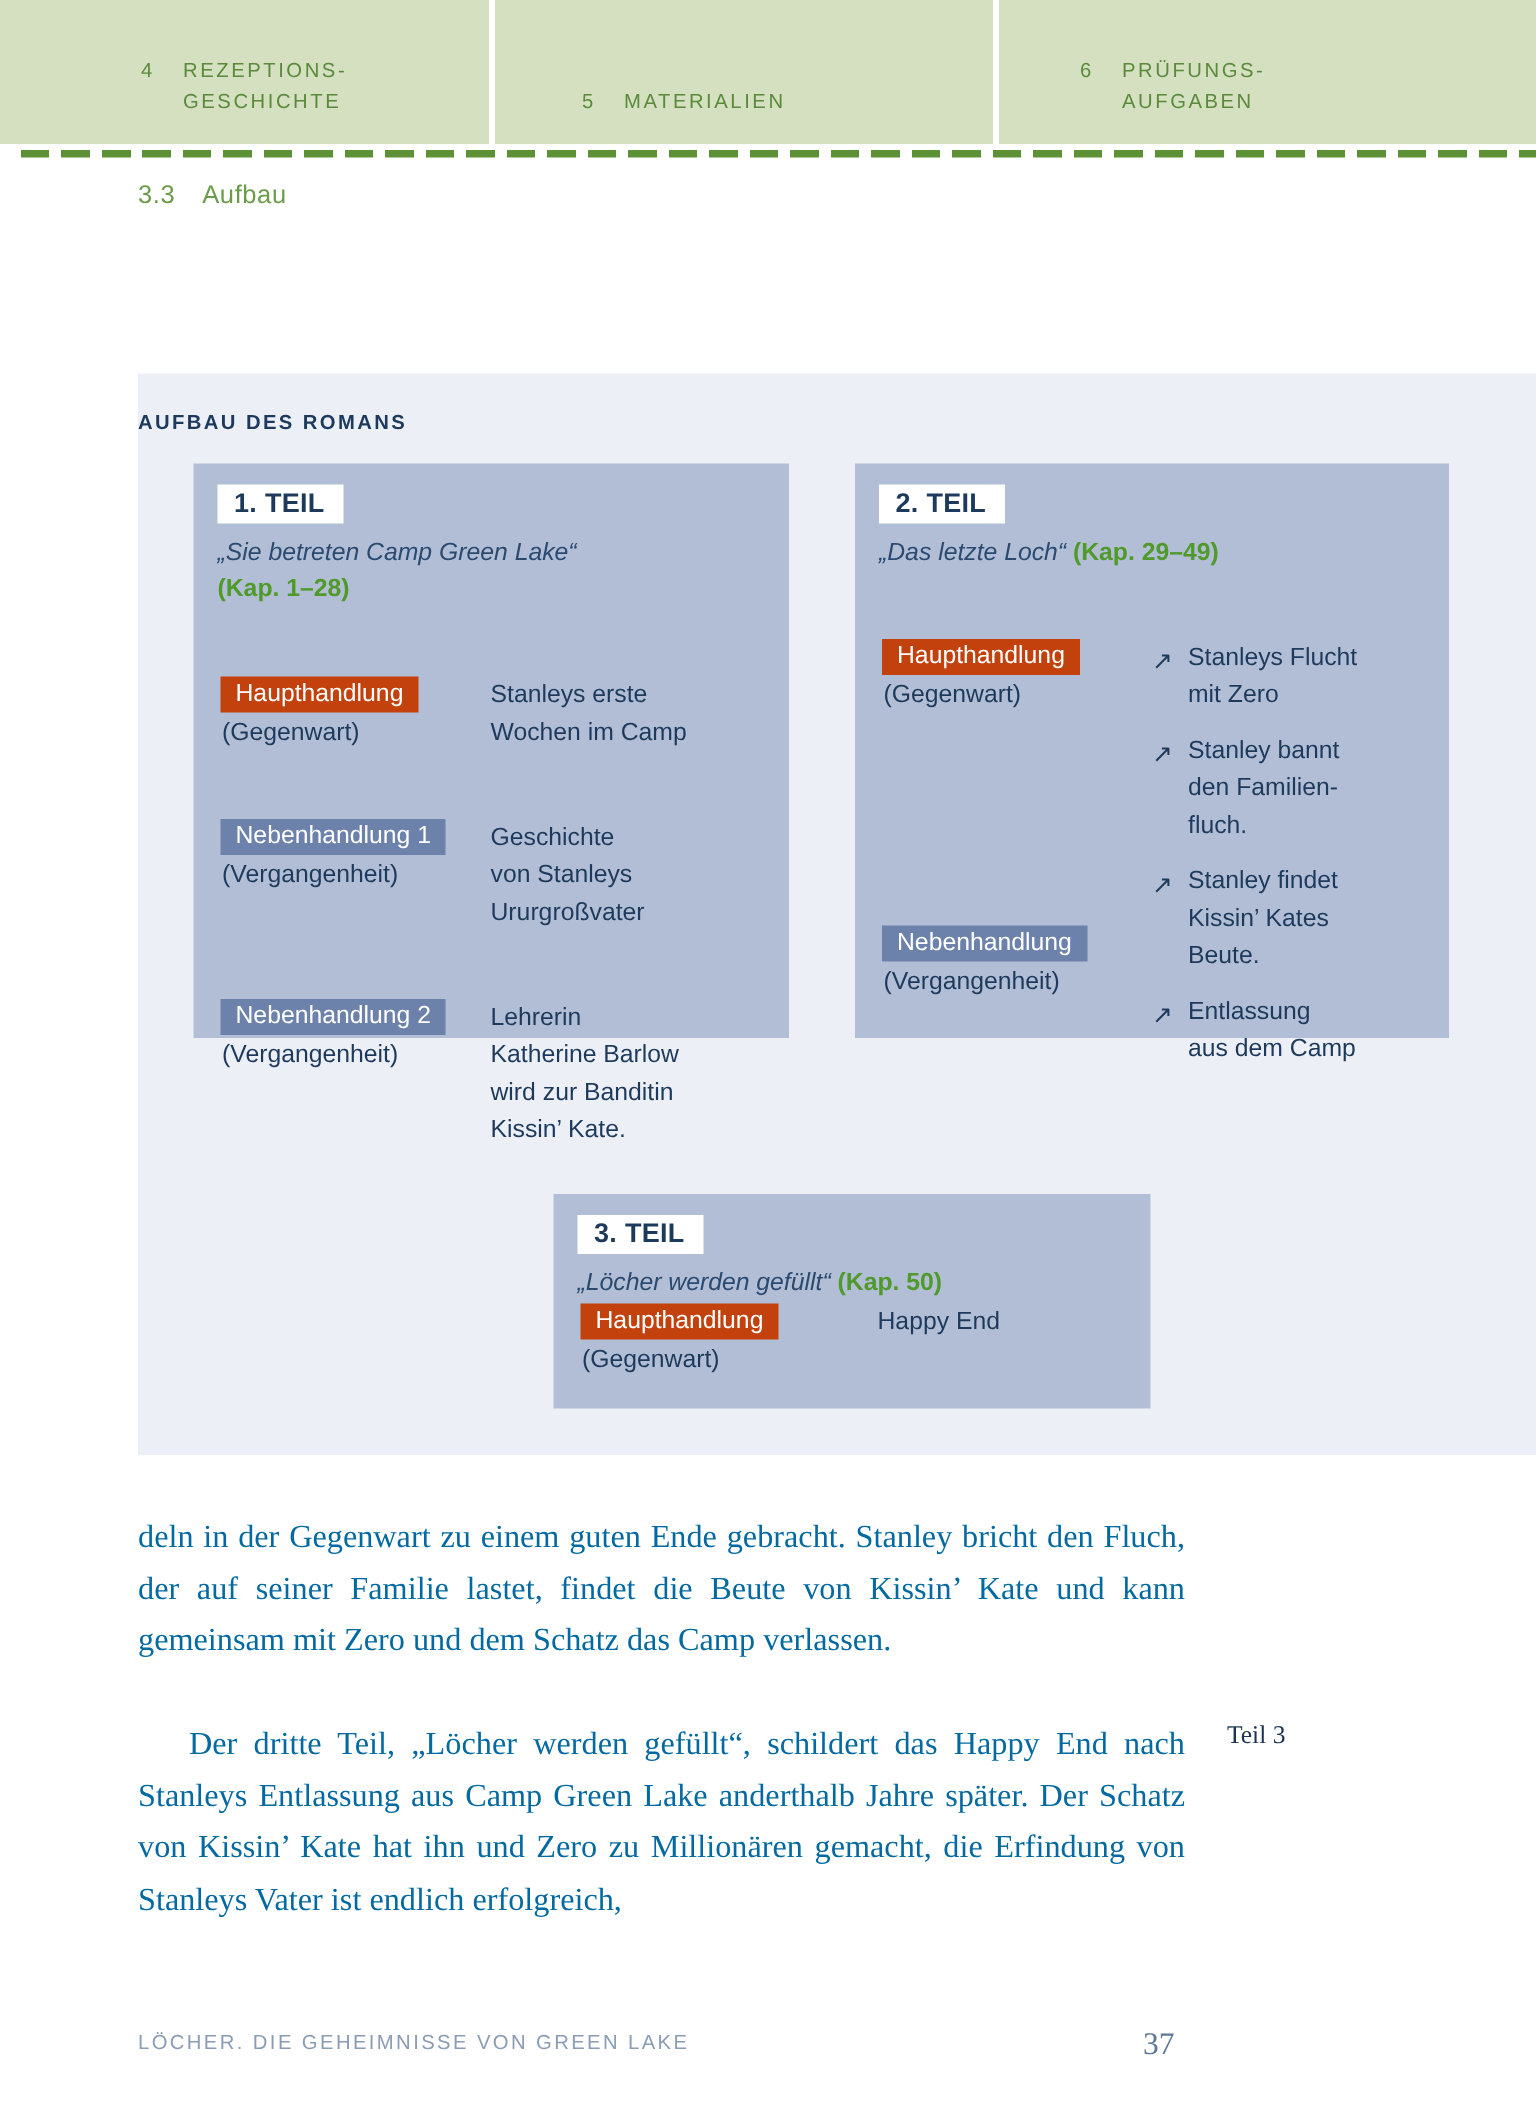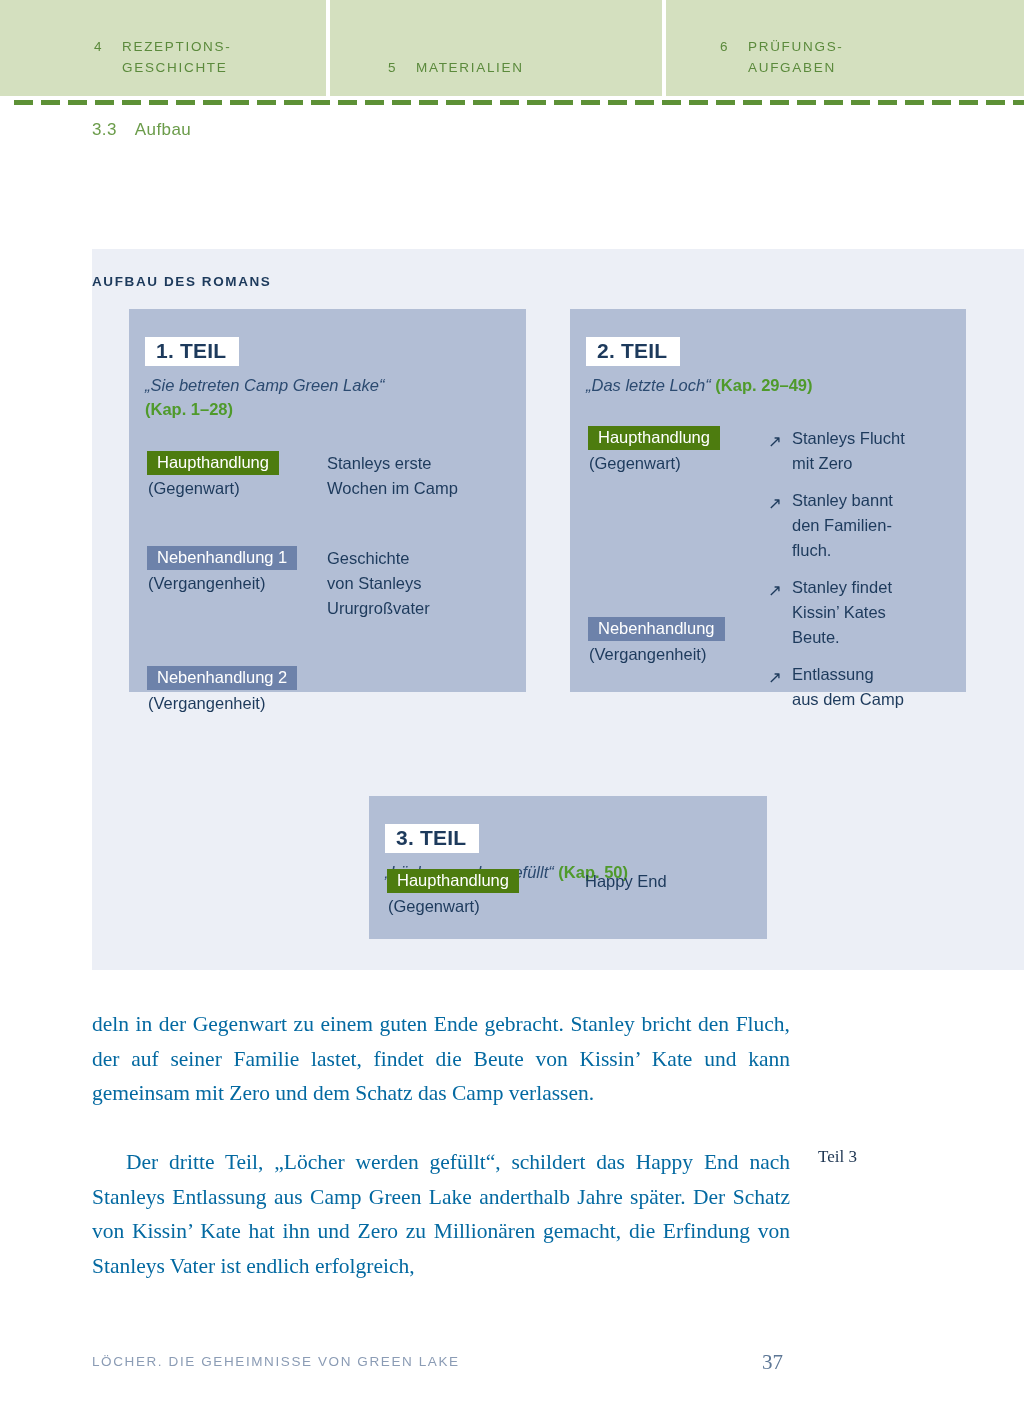--- a/index.html
+++ b/index.html
@@ -99,25 +99,24 @@
     box-sizing: border-box;
   }
   .box-1 { top: 60px; left: 37px;  width: 397px; height: 383px; }
   .box-2 { top: 60px; left: 478px; width: 396px; height: 383px; }
   .box-3 { top: 547px; left: 277px; width: 398px; height: 143px; }
 
   .teil-tag {
     display: inline-block;
     background: #ffffff;
     color: #1d3a5c;
-    font-size: 21px;
+    font-size: 18px;
     font-weight: bold;
     padding: 2px 13px 3px 11px;
     letter-spacing: 0.2px;
-    margin-top: 14px;
   }
   .teil-sub {
     font-size: 16.5px;
     color: #2b4a70;
     font-style: italic;
     margin-top: 7px;
     line-height: 24px;
   }
   .kap {
     color: #4f9a2b;
@@ -133,21 +132,21 @@
     position: absolute;
   }
   .label-col { width: 180px; flex: 0 0 180px; }
   .badge {
     display: inline-block;
     color: #ffffff;
     font-size: 16.5px;
     padding: 2px 10px 3px 10px;
     white-space: nowrap;
   }
-  .badge-green { background: #4d7c0f; text-align: center; }
+  .badge-green { background: #c2410c; text-align: center; }
   .badge-slate { background: #6d82aa; }
   .sub-paren {
     font-size: 16.5px;
     color: #1d3a5c;
     margin-top: 4px;
     padding-left: 1px;
   }
   .content-col {
     font-size: 16.5px;
     color: #1d3a5c;
@@ -271,20 +270,24 @@
       <div class="content-col" style="white-space:pre-line;">Geschichte
 von Stanleys
 Ururgroßvater</div>
     </div>
 
     <div class="row" style="top:357px; left:18px;">
       <div class="label-col">
         <span class="badge badge-slate">Nebenhandlung 2</span>
         <div class="sub-paren">(Vergangenheit)</div>
       </div>
+      <div class="content-col" style="white-space:pre-line;">Lehrerin
+Katherine Barlow
+wird zur Banditin
+Kissin’ Kate.</div>
     </div>
   </div>
 
   <div class="part-box box-2">
     <div class="box-pad">
       <span class="teil-tag">2. TEIL</span>
       <div class="teil-sub">
         <span>„Das letzte Loch“</span>
         <span class="kap">(Kap. 29–49)</span>
       </div>

